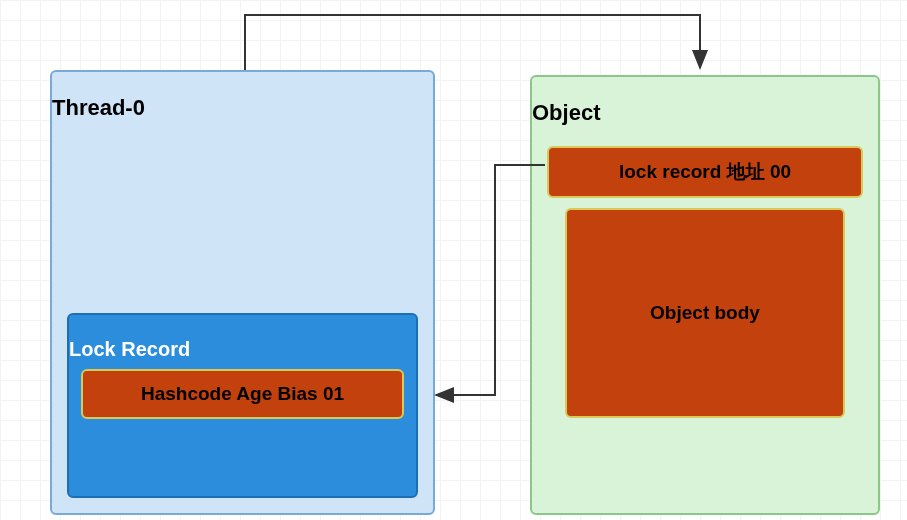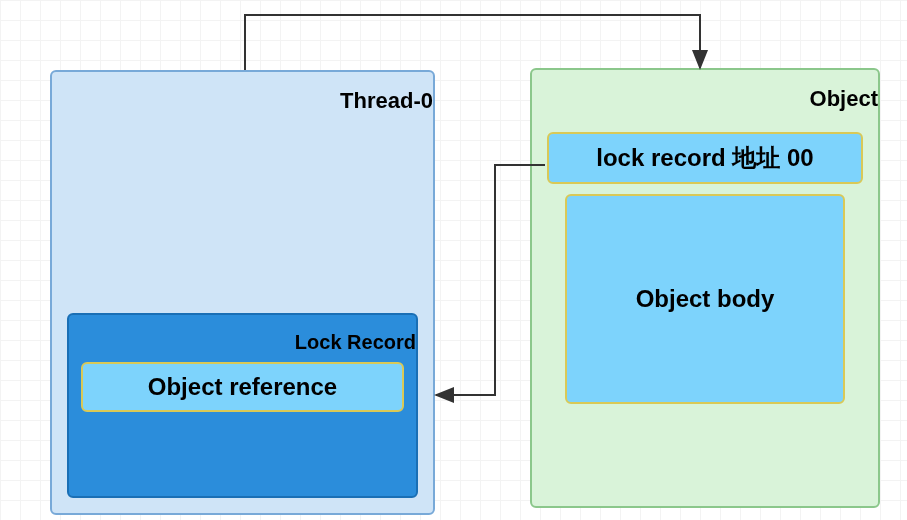--- a/index.html
+++ b/index.html
@@ -14,64 +14,64 @@
       linear-gradient(to right, #f3f3f3 1px, transparent 1px),
       linear-gradient(to bottom, #f3f3f3 1px, transparent 1px);
     background-size: 20px 20px;
   }
   .box {
     position: absolute;
     border: 2px solid;
     border-radius: 6px;
   }
   .title {
-    text-align: right;
+    text-align: left;
     font-weight: bold;
     font-size: 22px;
-    padding-top: 16px;
+    padding-top: 23px;
   }
   .thread {
     left: 50px;
     top: 70px;
     width: 385px;
     height: 445px;
     background: #cfe4f7;
     border-color: #78a9d8;
   }
   .lock-record {
     position: absolute;
     left: 15px;
     bottom: 15px;
     right: 15px;
     height: 185px;
     background: #2b8ddb;
     border: 2px solid #1a6fb5;
     border-radius: 6px;
   }
   .lock-record .title {
-    color: #000000;
+    color: #ffffff;
     font-size: 20px;
   }
   .field {
-    background: #7dd3fc;
+    background: #c2410c;
     border: 2px solid #d9c957;
     border-radius: 6px;
     font-weight: bold;
-    font-size: 24px;
+    font-size: 19px;
     display: flex;
     align-items: center;
     justify-content: center;
   }
   .lock-record .field {
     margin: 8px 12px;
     height: 50px;
   }
   .object {
     left: 530px;
-    top: 68px;
+    top: 75px;
     width: 350px;
     height: 440px;
     background: #d9f3d9;
     border-color: #8bc78b;
   }
   .object .title { margin-bottom: 20px; }
   .object .field {
     margin: 10px 15px;
     height: 52px;
   }
@@ -87,21 +87,21 @@
     pointer-events: none;
   }
 </style>
 </head>
 <body>
 
 <div class="box thread">
   <div class="title">Thread-0</div>
   <div class="lock-record">
     <div class="title">Lock Record</div>
-    <div class="field">Object reference</div>
+    <div class="field">Hashcode Age Bias 01</div>
   </div>
 </div>
 
 <div class="box object">
   <div class="title">Object</div>
   <div class="field">lock record 地址 00</div>
   <div class="field body-field">Object body</div>
 </div>
 
 <svg class="arrows">

